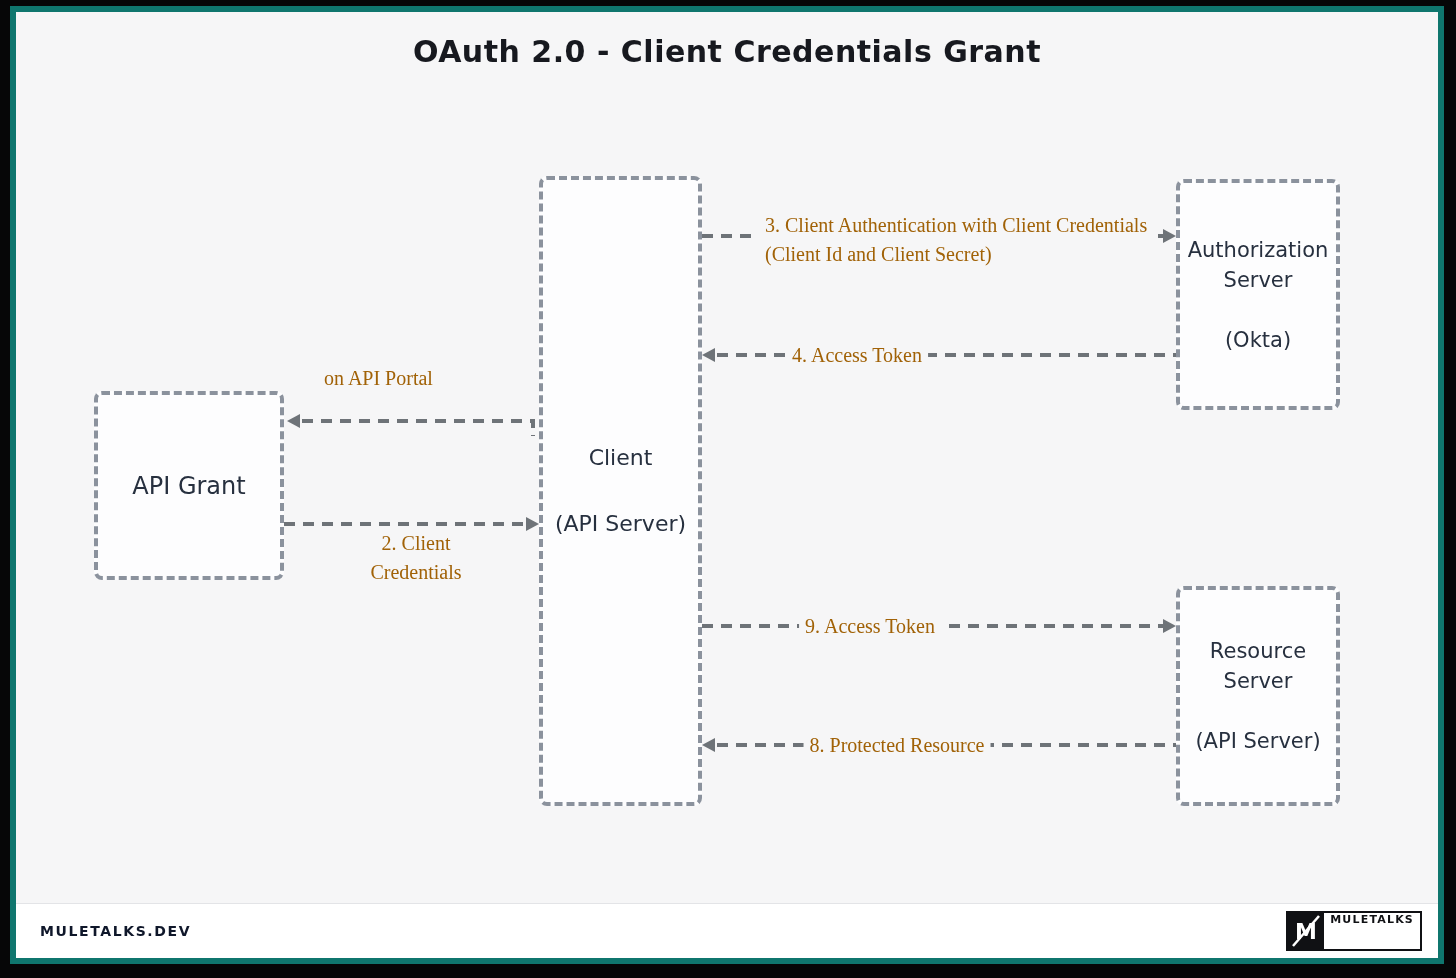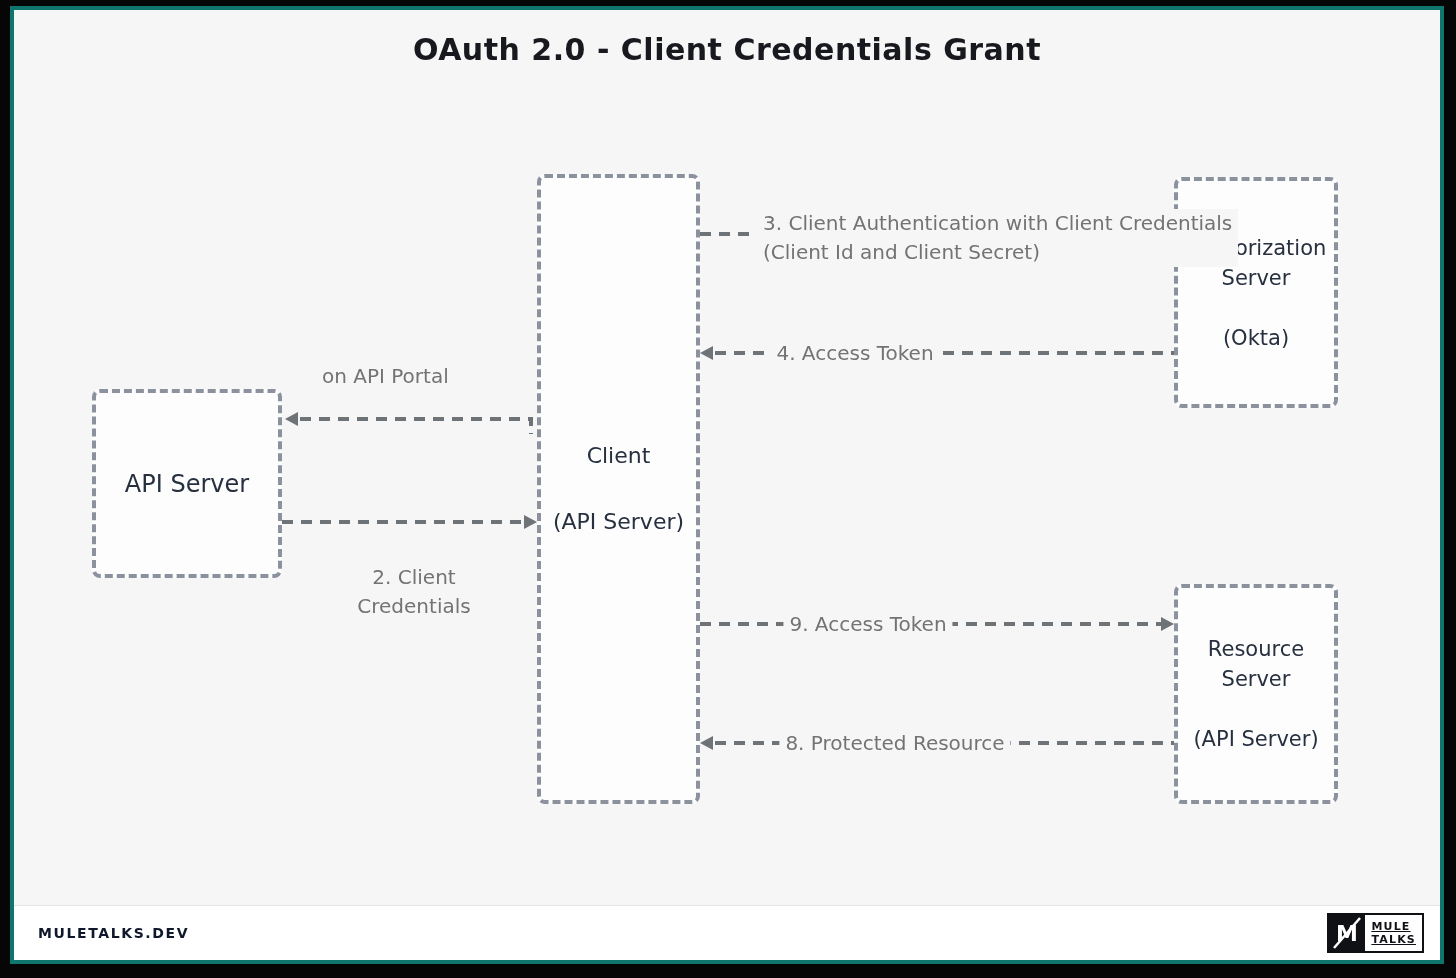--- a/index.html
+++ b/index.html
@@ -2,21 +2,21 @@
 <html><head>
 <meta charset="utf-8">
 <style>
   html,body{margin:0;padding:0;}
   body{
     width:1456px;height:978px;position:relative;background:#060607;
     font-family:"DejaVu Sans","Liberation Sans",sans-serif;overflow:hidden;
   }
   .panel{
     position:absolute;left:10px;top:6px;width:1434px;height:958px;
-    background:#f6f6f7;border:4px solid #0f766e;box-sizing:border-box;
+    background:#f6f6f7;border:6px solid #0f766e;box-sizing:border-box;
   }
   .canvas{position:absolute;left:0;top:0;right:0;bottom:0;}
   .title{
     position:absolute;left:0;top:22px;width:100%;text-align:center;
     font-size:30px;font-weight:bold;color:#17191f;letter-spacing:.5px;
   }
   .node{
     position:absolute;border:4px dashed #8b929d;border-radius:8px;
     background:#fdfdfe;box-sizing:border-box;color:#27303f;
     display:flex;flex-direction:column;align-items:center;justify-content:center;
@@ -34,55 +34,55 @@
     background:repeating-linear-gradient(90deg,#6e7378 0 11px,transparent 11px 19px);
   }
   .vline{
     position:absolute;width:4px;
     background:repeating-linear-gradient(180deg,#6e7378 0 9px,transparent 9px 16px);
   }
   .ah{position:absolute;width:0;height:0;border-top:7px solid transparent;border-bottom:7px solid transparent;}
   .ah-left{border-right:13px solid #6e7378;}
   .ah-right{border-left:13px solid #6e7378;}
   .alabel{
-    position:absolute;color:#737373;font-size:20px;line-height:29px;white-space:nowrap;
+    position:absolute;color:#a16207;font-size:20px;line-height:29px;white-space:nowrap;font-family:Liberation Serif, serif;
   }
   .alabel.inline{
     transform:translate(-50%,-50%);background:#f6f6f7;padding:0 6px;
   }
-  .alabel.centered{text-align:center;margin-top:36px;}
+  .alabel.centered{text-align:center;}
   .alabel.bg{background:#f6f6f7;padding:0 6px;}
   .footer{
     position:absolute;left:0;bottom:0;width:100%;height:55px;background:#ffffff;
     border-top:1px solid #e3e4e7;box-sizing:border-box;
   }
   .site{
     position:absolute;left:24px;top:50%;transform:translateY(-50%);
     font-size:14px;font-weight:bold;letter-spacing:1.6px;color:#0f172a;
   }
   .logo{
     position:absolute;right:16px;top:50%;transform:translateY(-50%);
     display:flex;border:2px solid #101114;background:#ffffff;align-items:stretch;
   }
   .logo-mark{width:36px;height:36px;background:#101114;display:block;}
   .logo-text{
-    display:flex;flex-direction:column;justify-content:center;padding:0 6px;
-    font-size:11px;font-weight:bold;letter-spacing:1.2px;color:#101114;line-height:13px;text-decoration:underline;
+    display:flex;flex-direction:row;justify-content:center;padding:0 6px;
+    font-size:11px;font-weight:bold;letter-spacing:1.2px;color:#101114;line-height:13px;
   }
 </style>
 </head>
 <body>
 
 <div class="panel">
 <div class="canvas">
 
   <div class="title">OAuth 2.0 - Client Credentials Grant</div>
 
   <div class="node" id="node-api-portal">
-    <div class="ln">API Server</div>
+    <div class="ln">API Grant</div>
   </div>
 
   <div class="node" id="node-client">
     <div class="ln">Client</div>
     <div class="gap"></div>
     <div class="ln">(API Server)</div>
   </div>
 
   <div class="node" id="node-auth">
     <div class="ln">Authorization</div>

